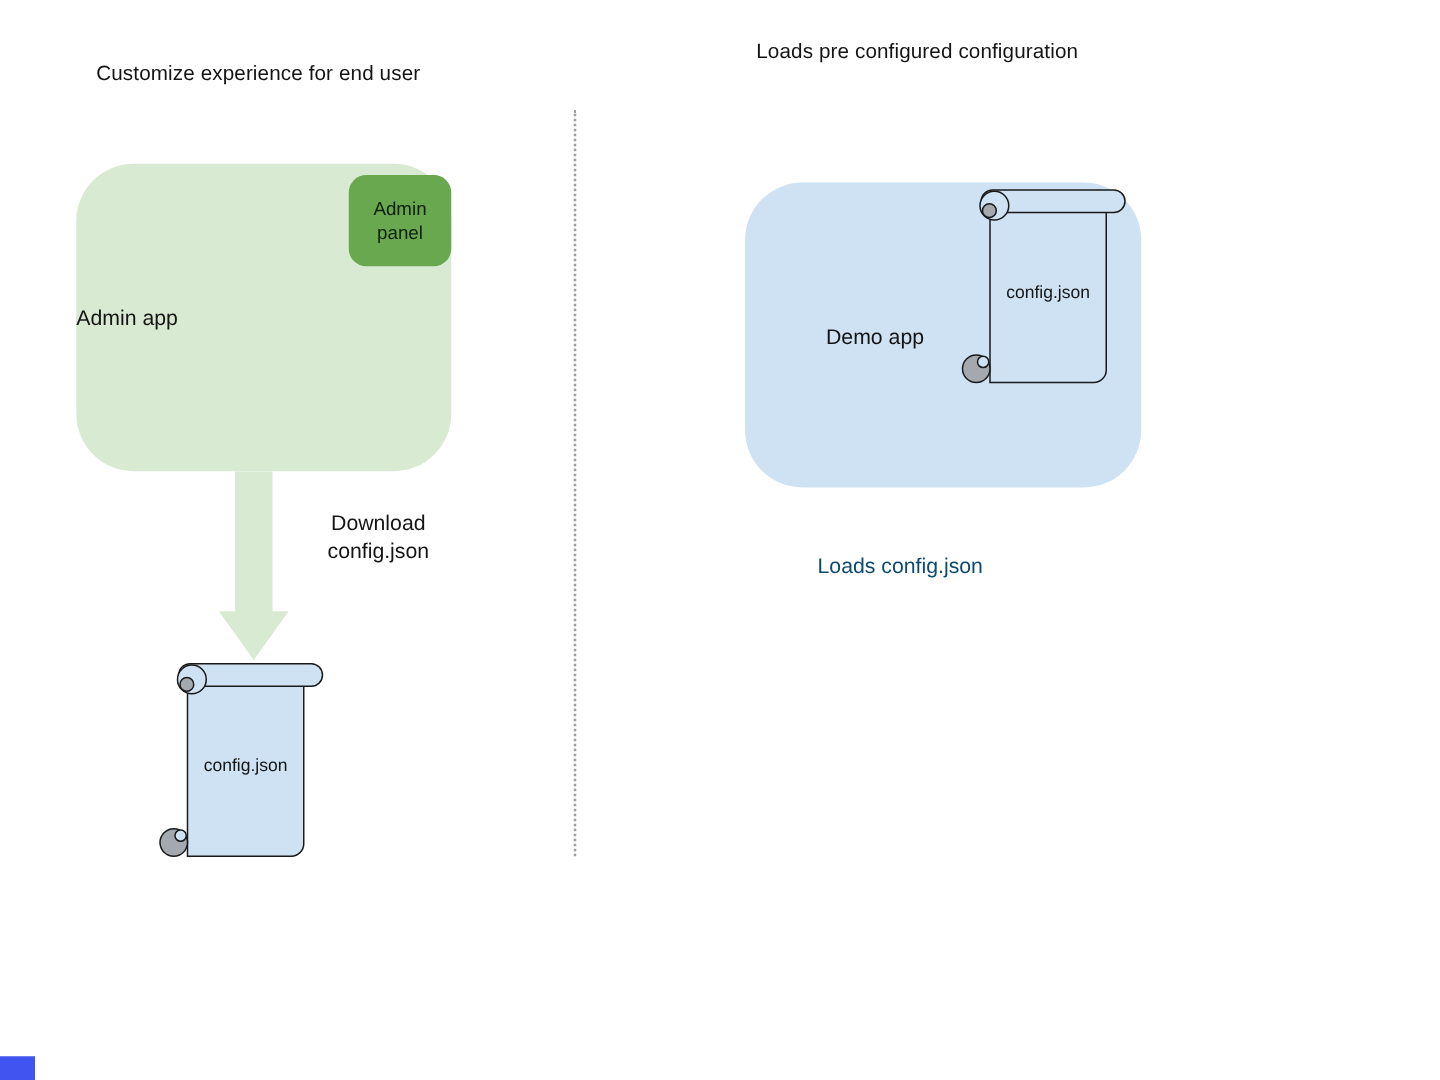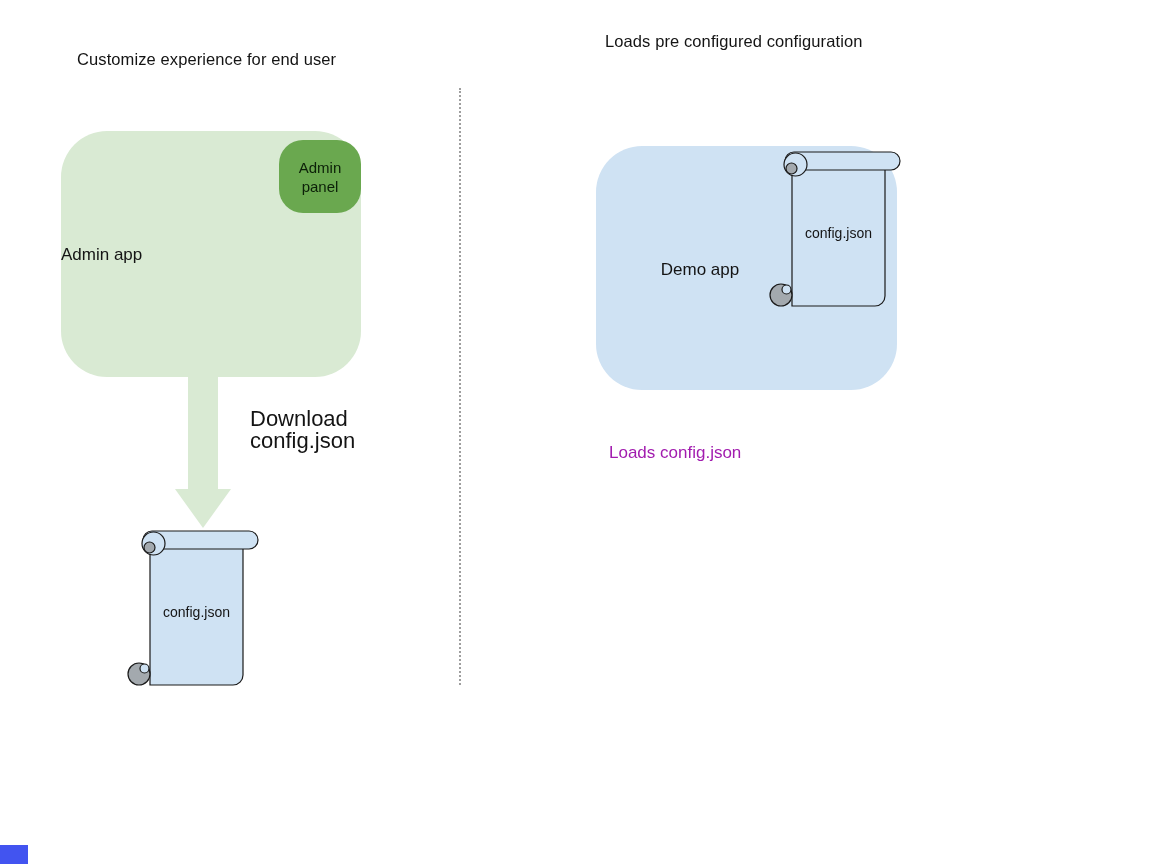--- a/index.html
+++ b/index.html
@@ -7,40 +7,40 @@
     position:relative;width:1152px;height:864px;background:#ffffff;
     font-family:Liberation Sans, sans-serif;color:#141414;overflow:hidden;
   }
   .abs{position:absolute;}
   .section-title{font-size:16.5px;letter-spacing:.1px;color:#141414;white-space:nowrap;}
   
   .admin-app{
     left:61px;top:131px;width:300px;height:246px;background:#d9ead3;border-radius:46px;
   }
   .admin-panel{
-    left:218px;top:9px;width:82px;height:73px;background:#6aa84f;border-radius:24px;
+    left:218px;top:9px;width:82px;height:73px;background:#6aa84f;border-radius:14px;
     display:flex;align-items:center;justify-content:center;text-align:center;
     font-size:15px;line-height:19px;color:#0c2008;padding:0 22px;box-sizing:border-box;
   }
   .admin-app-label{
     left:0;top:114px;width:300px;font-size:17px;color:#141414;
   }
   
   .demo-app{
-    left:596px;top:146px;width:301px;height:244px;background:#cfe2f3;border-radius:46px;
+    left:596px;top:146px;width:301px;height:244px;background:#cfe2f3;border-radius:46px;padding-left:16px;
   }
   .demo-app-label{
     left:19px;top:114px;width:170px;text-align:center;font-size:17px;color:#141414;
   }
   
   .down-arrow{left:170px;top:377px;width:66px;height:152px;}
   .down-arrow polygon{fill:#d9ead3;}
   
-  .download-label{left:250px;top:408px;font-size:22px;line-height:22px;color:#141414;}
-  .loads-caption{left:609px;top:443px;font-size:17px;color:#a21caf;}
+  .download-label{left:262px;top:408px;font-size:17px;line-height:22px;color:#141414;text-align:center;}
+  .loads-caption{left:654px;top:443px;font-size:17px;color:#0c4a6e;}
   
   .divider{
     left:459px;top:88px;height:597px;width:0;border-left:2px dotted #9e9e9e;
   }
   
   .scroll{width:140px;height:164px;}
   .scroll svg{position:absolute;left:0;top:0;}
   .sc-fill{fill:#cfe2f3;stroke:#1a1a1a;stroke-width:1.2;}
   .sc-gray{fill:#a3a9ae;stroke:#1a1a1a;stroke-width:1.2;}
   .scroll-label{

